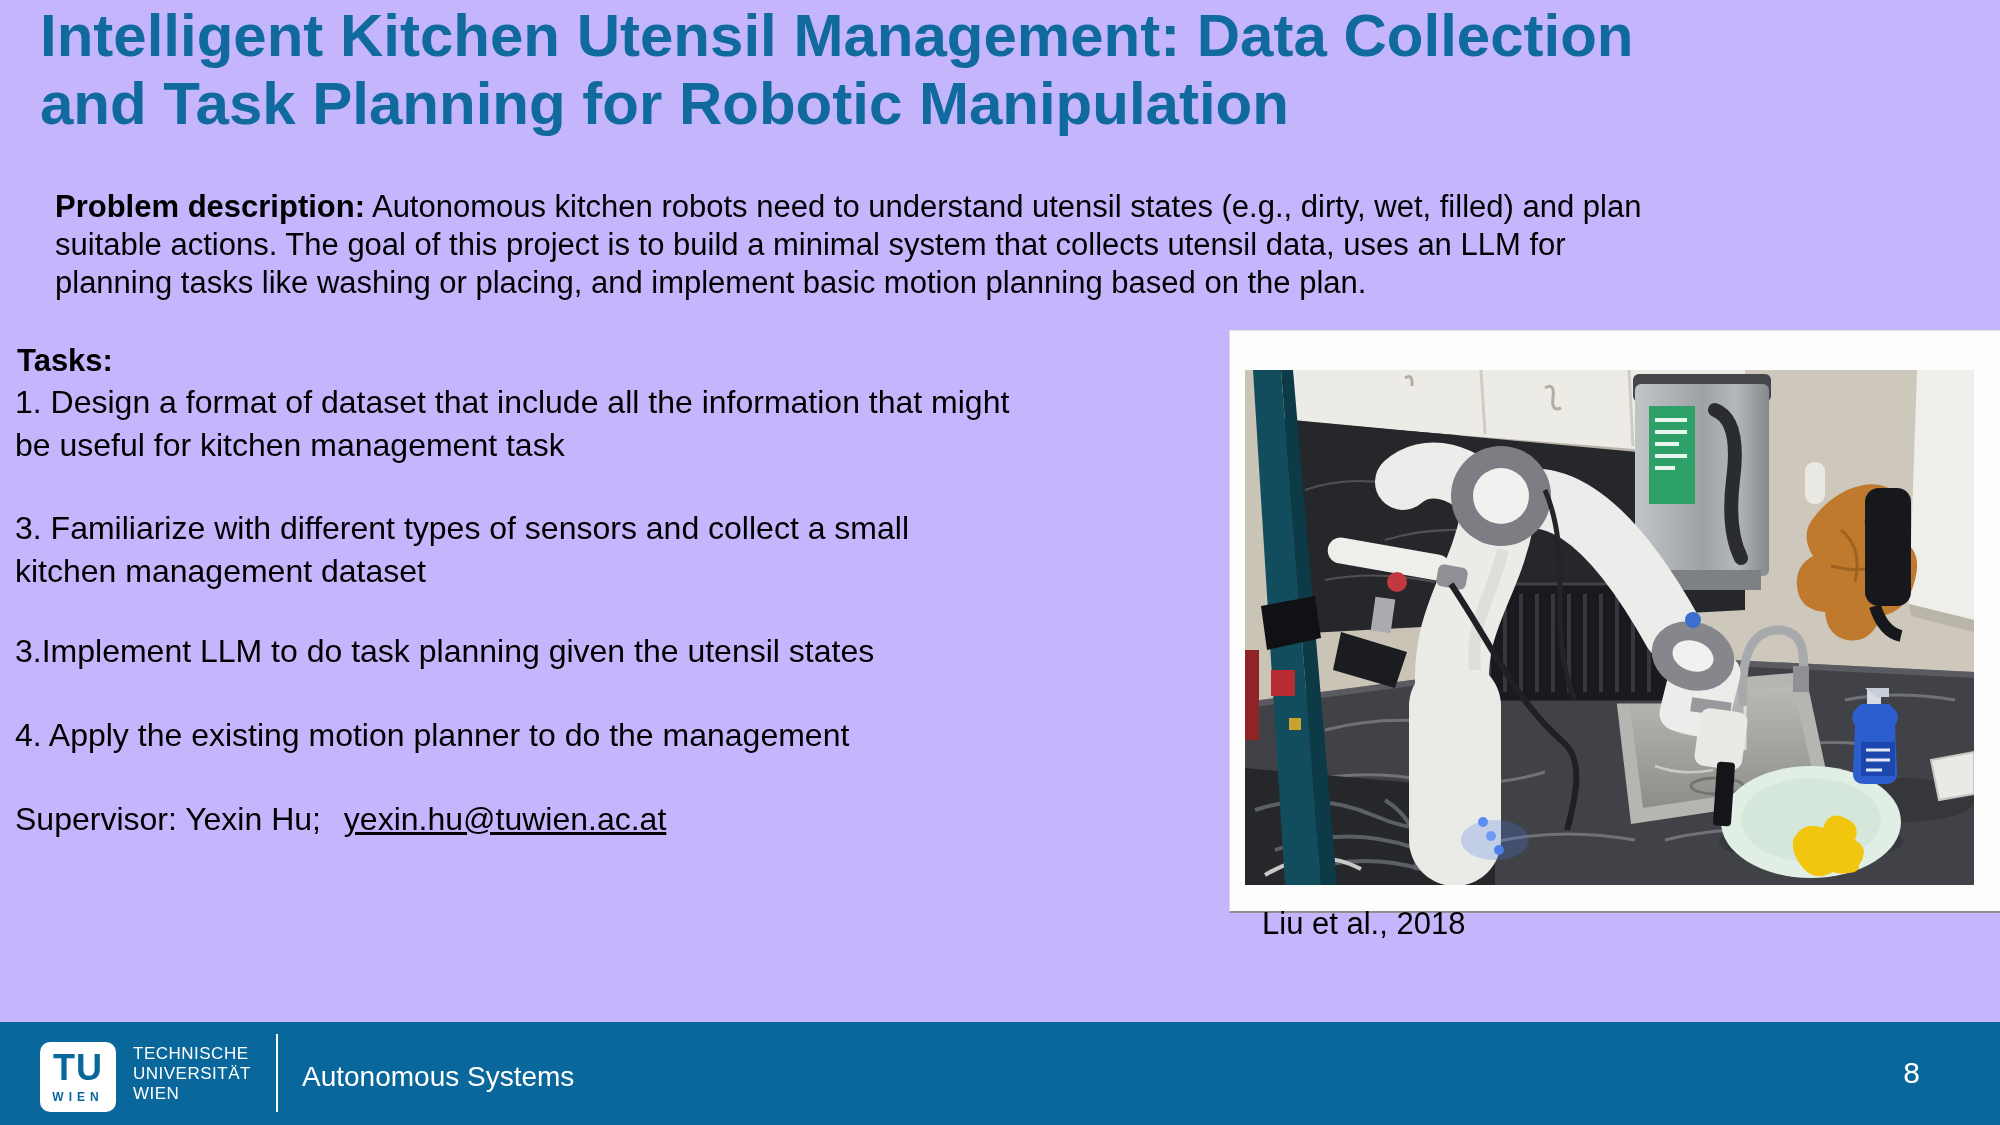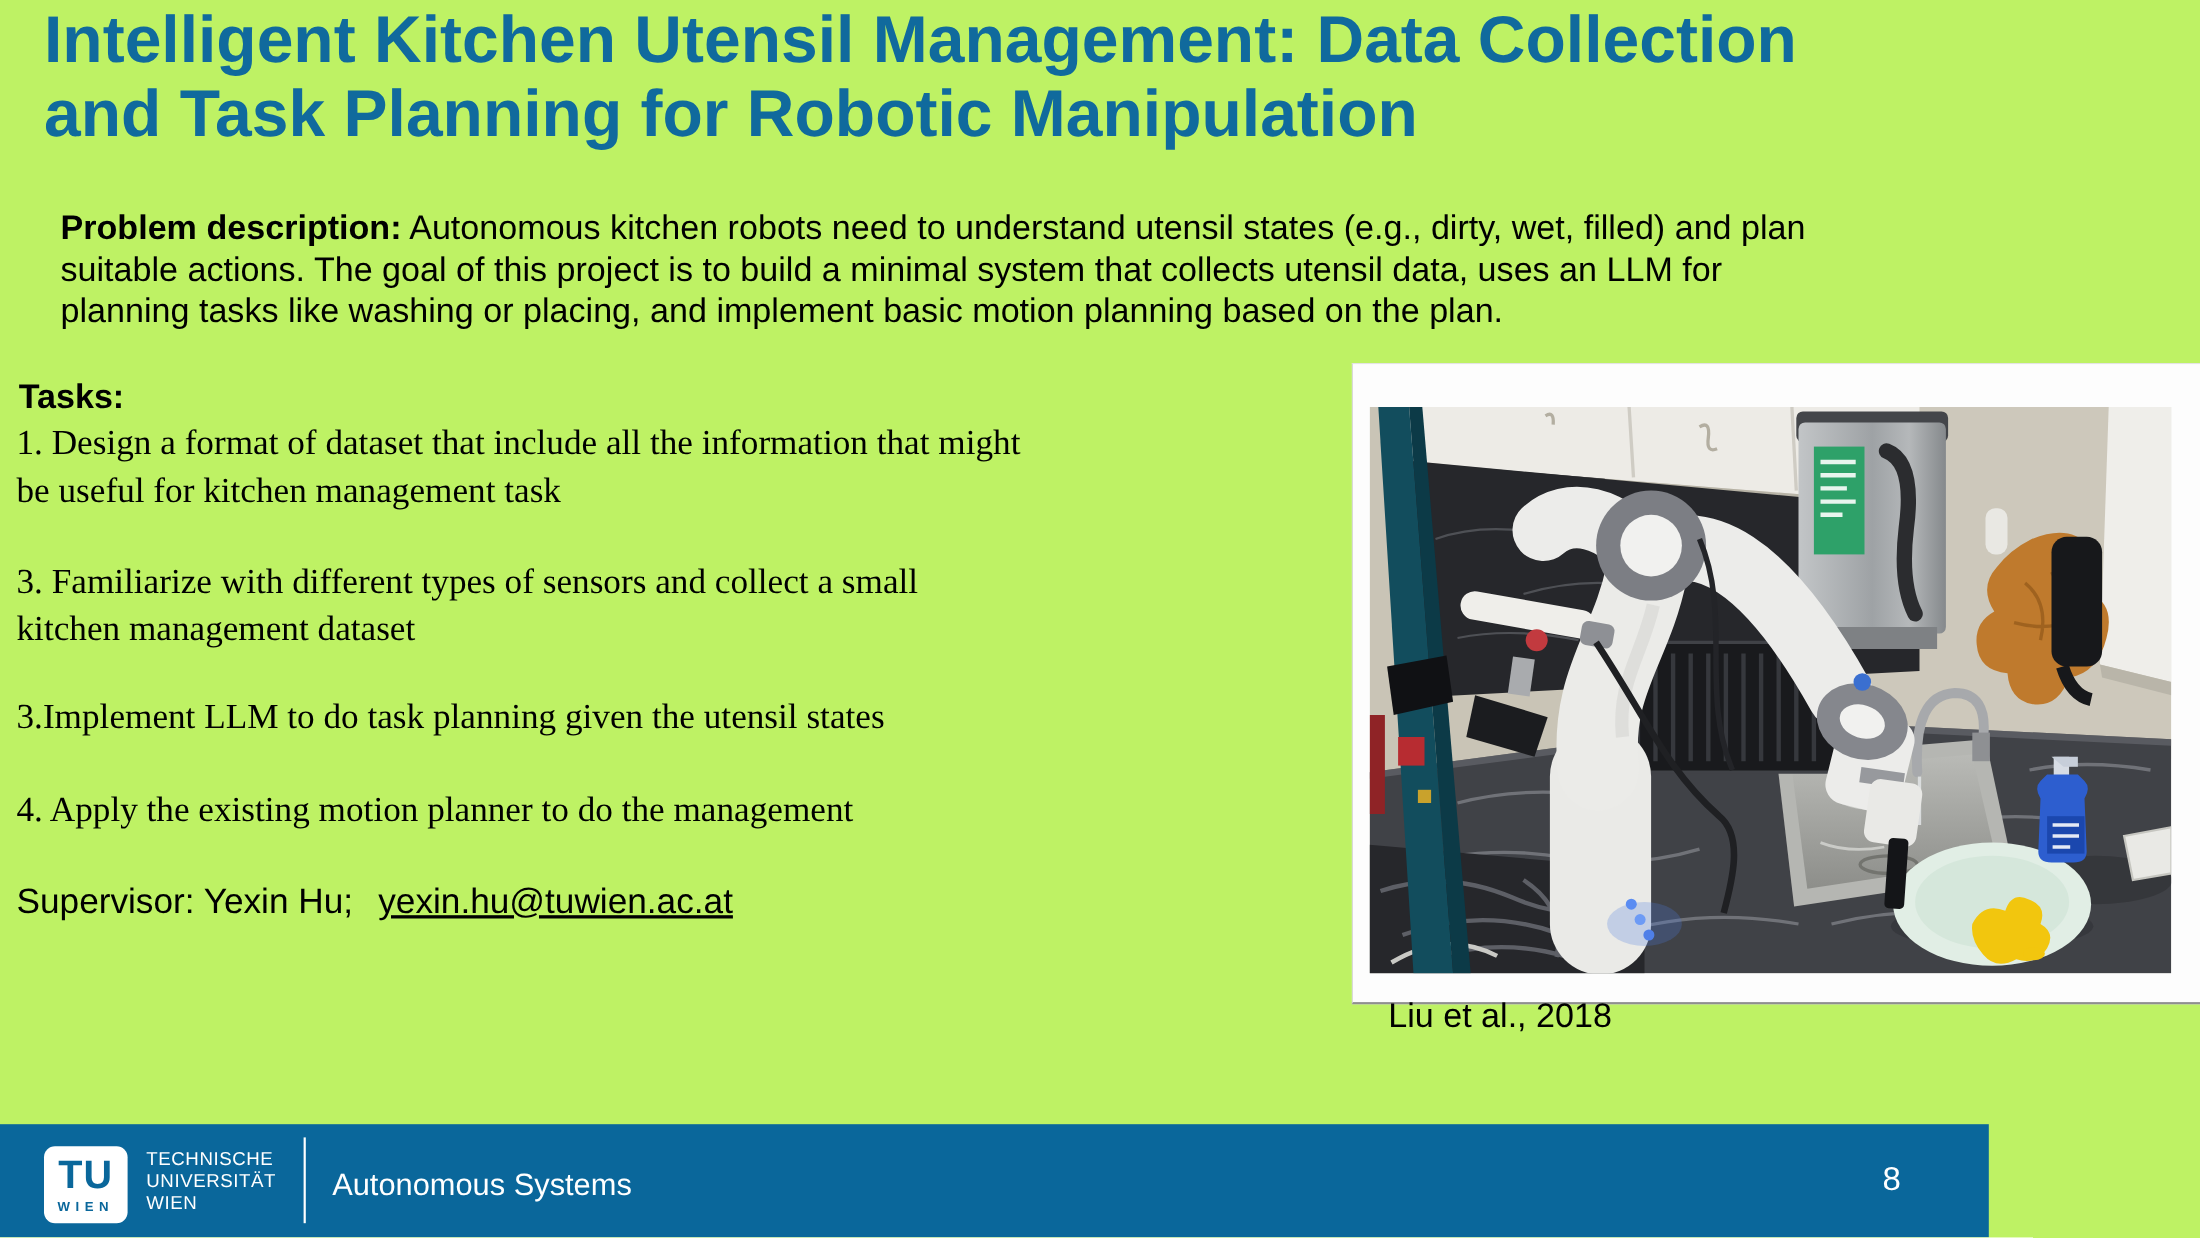--- a/index.html
+++ b/index.html
@@ -1,37 +1,37 @@
 <!DOCTYPE html>
 <html><head>
 <meta charset="utf-8">
 <style>
   html,body{margin:0;padding:0;background:#ffffff;}
   #slide{
-    position:relative;width:2000px;height:1125px;background:#bef264;
+    position:relative;width:2000px;height:1125px;background:#c4b5fd;
     font-family:"Liberation Sans", sans-serif;color:#000;overflow:hidden;
   }
   .title{
     position:absolute;left:40px;top:2px;width:1940px;
     font-size:60px;font-weight:bold;line-height:68px;color:#106a9d;
     white-space:pre-line;
   }
   .problem{
     position:absolute;left:55px;top:188px;width:1920px;
     font-size:31px;line-height:38px;
   }
   .problem .lead{font-weight:bold;}
   .problem .body{white-space:pre-line;}
   .tasks-label{
     position:absolute;left:17px;top:341px;
     font-size:31px;line-height:40px;font-weight:bold;
   }
   .task{
     position:absolute;left:15px;width:1200px;
-    font-size:32px;line-height:43px;white-space:pre-line;font-family:Liberation Serif, serif;
+    font-size:32px;line-height:43px;white-space:pre-line;
   }
   .task-1{top:381px;}
   .task-2{top:507px;}
   .task-3{top:630px;}
   .task-4{top:714px;}
   .supervisor{
     position:absolute;left:15px;top:798px;font-size:32px;line-height:43px;
   }
   .supervisor .lead{font-weight:normal;margin-top:44px;}
   .supervisor .email{color:#000;text-decoration:underline;margin-left:14px;margin-top:44px;}
@@ -41,21 +41,21 @@
     border-bottom:2px solid #8f8f8f;box-sizing:border-box;
   }
   .photo{
     position:absolute;left:15px;top:39px;width:729px;height:515px;overflow:hidden;
   }
   .photo svg{display:block;}
   .caption{
     position:absolute;left:1262px;top:904px;font-size:31px;line-height:40px;color:#000;
   }
   .footer{
-    position:absolute;left:0;top:1022px;width:1808px;height:103px;background:#0a679b;
+    position:absolute;left:0;top:1022px;width:2000px;height:103px;background:#0a679b;
   }
   .logo-box{
     position:absolute;left:40px;top:20px;width:76px;height:70px;background:#ffffff;
     border-radius:10px;display:flex;flex-direction:column;align-items:center;justify-content:center;
   }
   .logo-tu{color:#0a679b;font-weight:bold;font-size:36px;line-height:36px;letter-spacing:1px;}
   .logo-wien{color:#0a679b;font-weight:bold;font-size:12px;letter-spacing:5px;margin-top:4px;}
   .org{
     position:absolute;left:133px;top:22px;color:#ffffff;font-weight:normal;
     font-size:17px;line-height:20px;white-space:pre-line;letter-spacing:0.5px;

